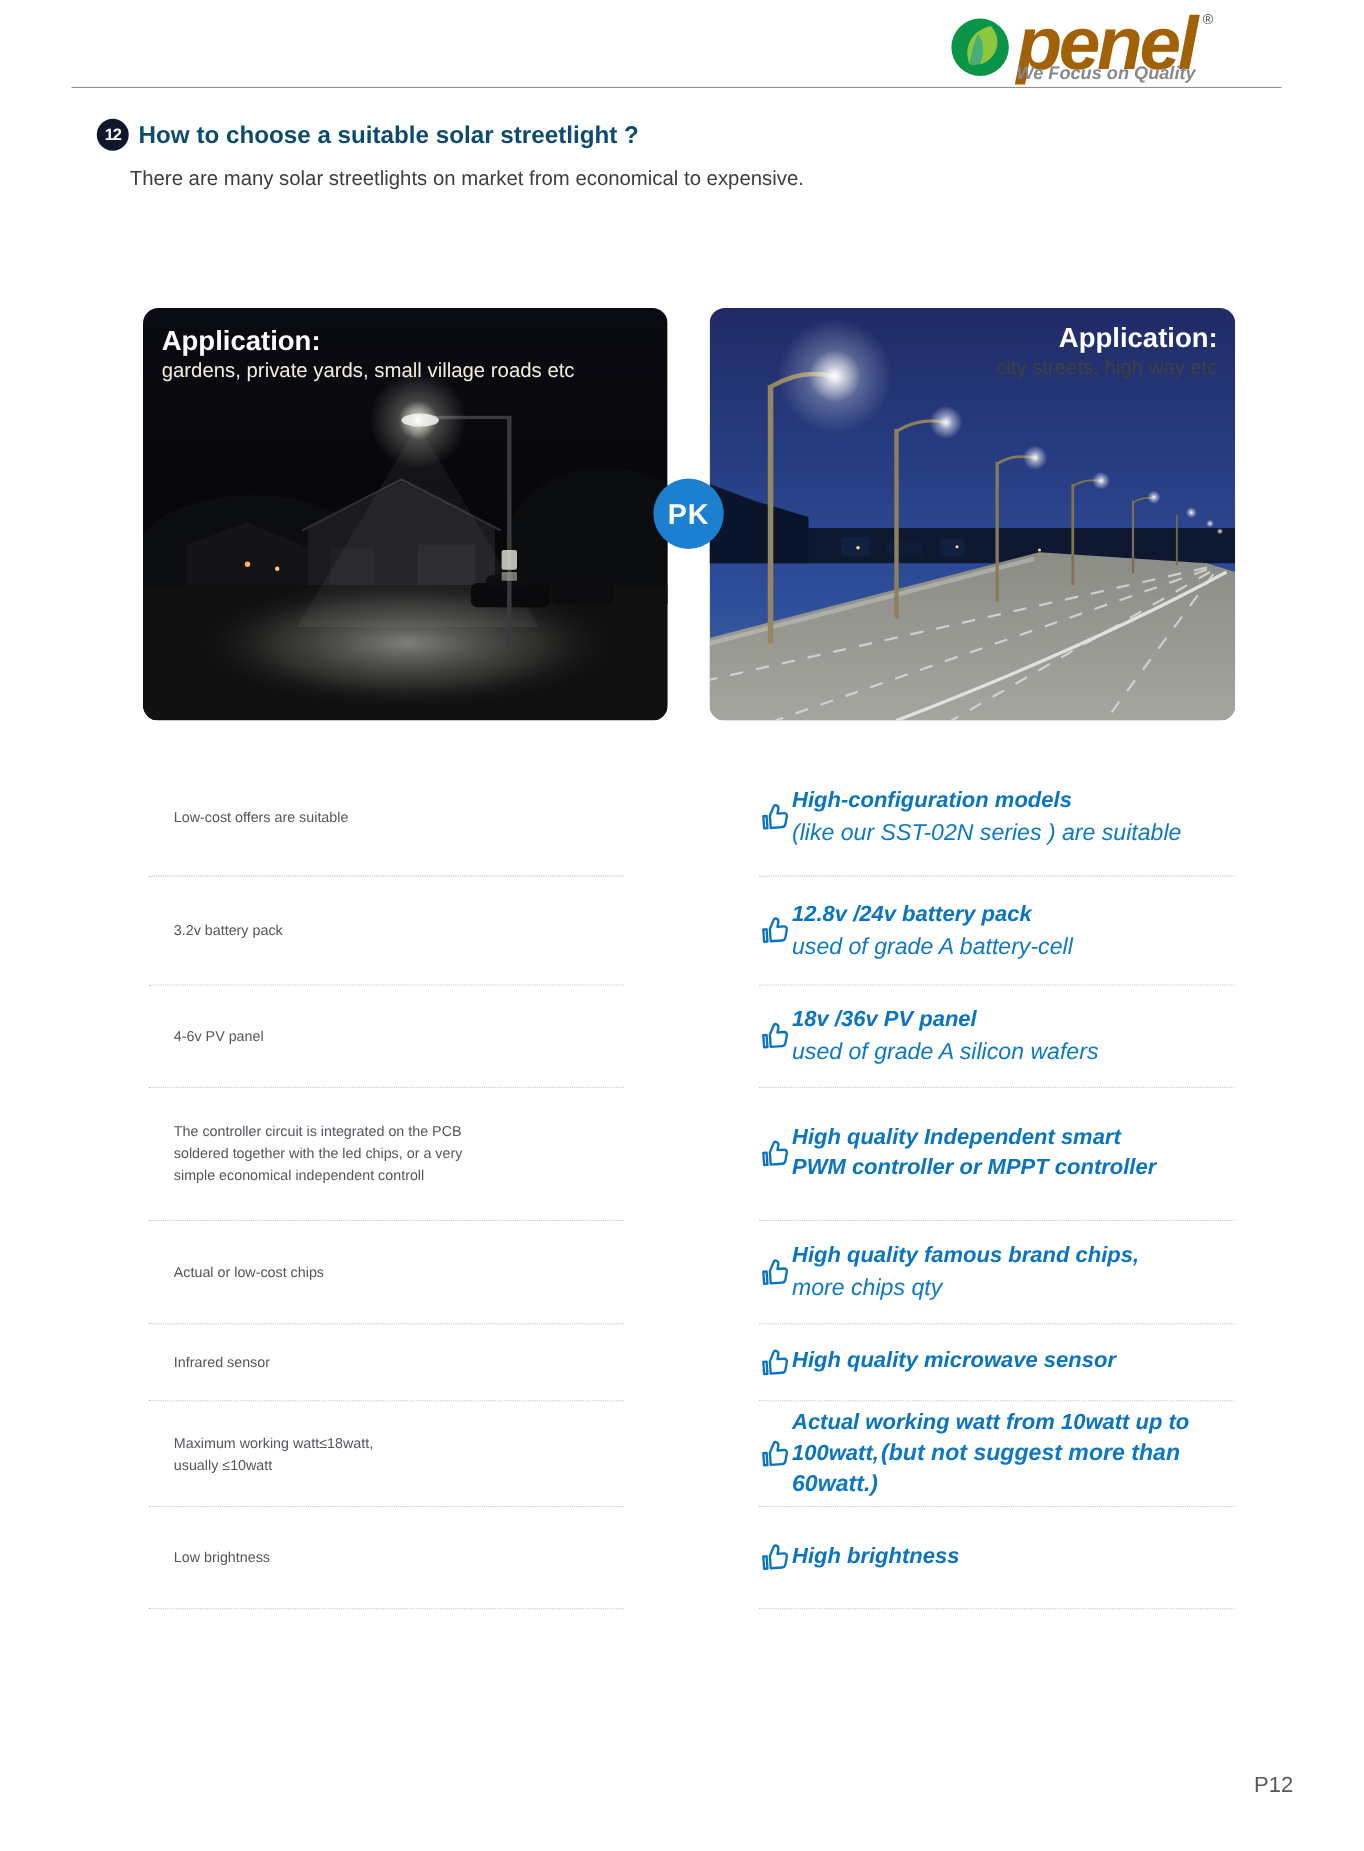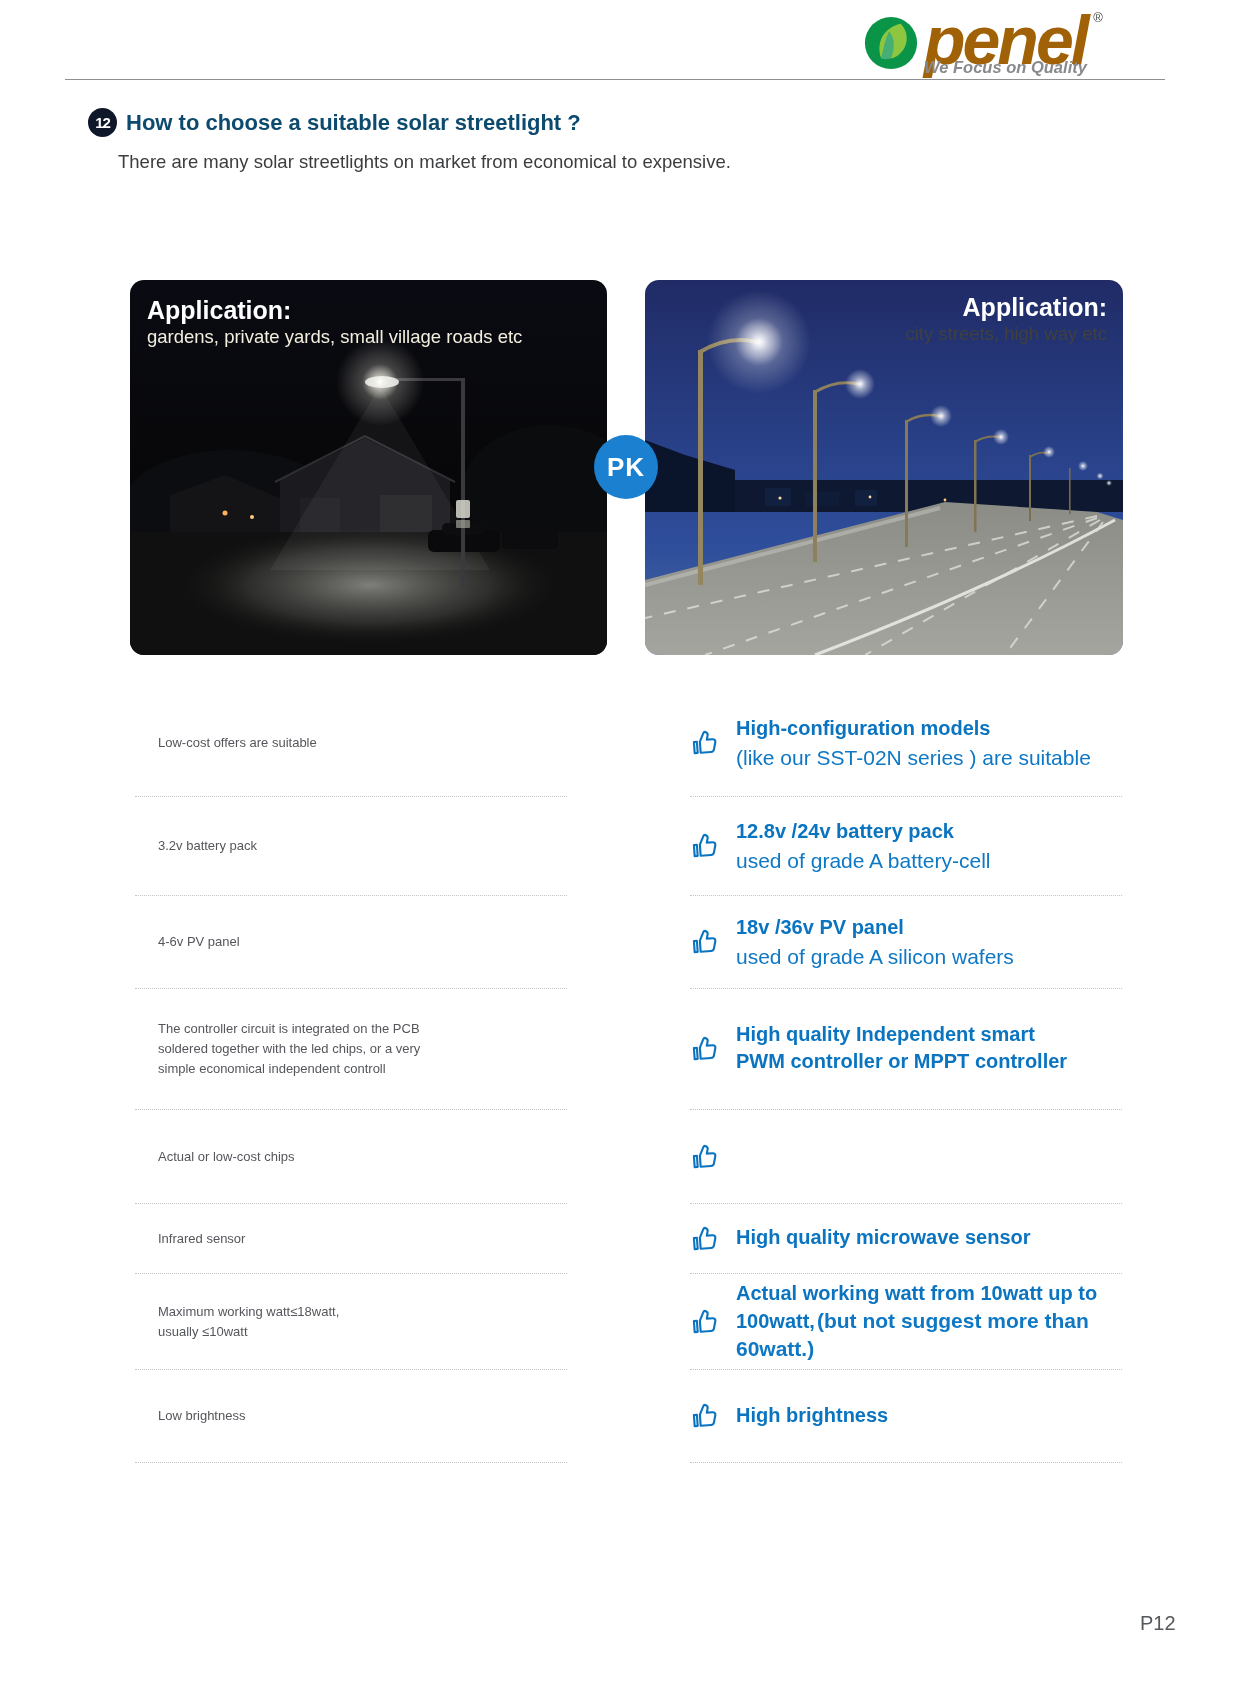--- a/index.html
+++ b/index.html
@@ -52,21 +52,21 @@
   .row:nth-child(3){height:93px;}
   .row:nth-child(4){height:121px;}
   .row:nth-child(5){height:94px;}
   .row:nth-child(6){height:70px;}
   .row:nth-child(7){height:96px;}
   .row:nth-child(8){height:93px;}
   .cell-l,.cell-r{border-bottom:1px dotted #c6c6c6;display:flex;align-items:center;}
   .cell-gap{border-bottom:none;}
   .cell-l{padding-left:23px;}
   .left-text{font-size:13px;line-height:1.52;color:#54565b;white-space:pre-line;}
-  .cell-r{gap:16px;}
+  .cell-r{font-style:italic;}
   .thumb{width:30px;height:30px;flex:0 0 auto;transform:rotate(-4deg);}
   .r-text{flex:1;}
   .rt{display:block;font-size:20px;font-weight:bold;color:#0b74c0;line-height:1.35;
       white-space:pre-line;}
   .rs{display:block;font-size:21px;color:#0e78c4;line-height:1.3;margin-top:2px;}
   .row.inline-sub .rt{display:inline;}
   .row.inline-sub .rs{display:inline;margin-left:2px;font-weight:bold;}
   .row.inline-sub .r-text{line-height:1.35;}
 
   
@@ -302,20 +302,24 @@
           <span class="left-text">Actual or low-cost chips</span>
         </div>
       <div class="cell-gap"></div>
       <div class="cell-r">
         <svg class="thumb" viewBox="0 0 24 24">
             <g fill="none" stroke="#0b74c0" stroke-width="1.7" stroke-linejoin="round" stroke-linecap="round">
               <path d="M8 10.6 L11.2 4.1 C11.6 3.3 12.5 3 13.3 3.4 C14.3 3.9 14.8 5 14.5 6.1 L13.6 9.4 L18.4 9.4 C19.7 9.4 20.6 10.6 20.3 11.8 L18.8 17.6 C18.5 18.7 17.5 19.5 16.3 19.5 L8 19.5 Z"></path>
               <path d="M5.6 10.6 H3.2 V19.5 H5.6 Z"></path>
             </g>
           </svg>
+        <div class="r-text">
+          <span class="rt">High quality famous brand chips,</span>
+          <span class="rs">more chips qty</span>
+        </div>
       </div>
     </div>
 
     <div class="row">
       <div class="cell-l">
           <span class="left-text">Infrared sensor</span>
         </div>
       <div class="cell-gap"></div>
       <div class="cell-r">
         <svg class="thumb" viewBox="0 0 24 24">

